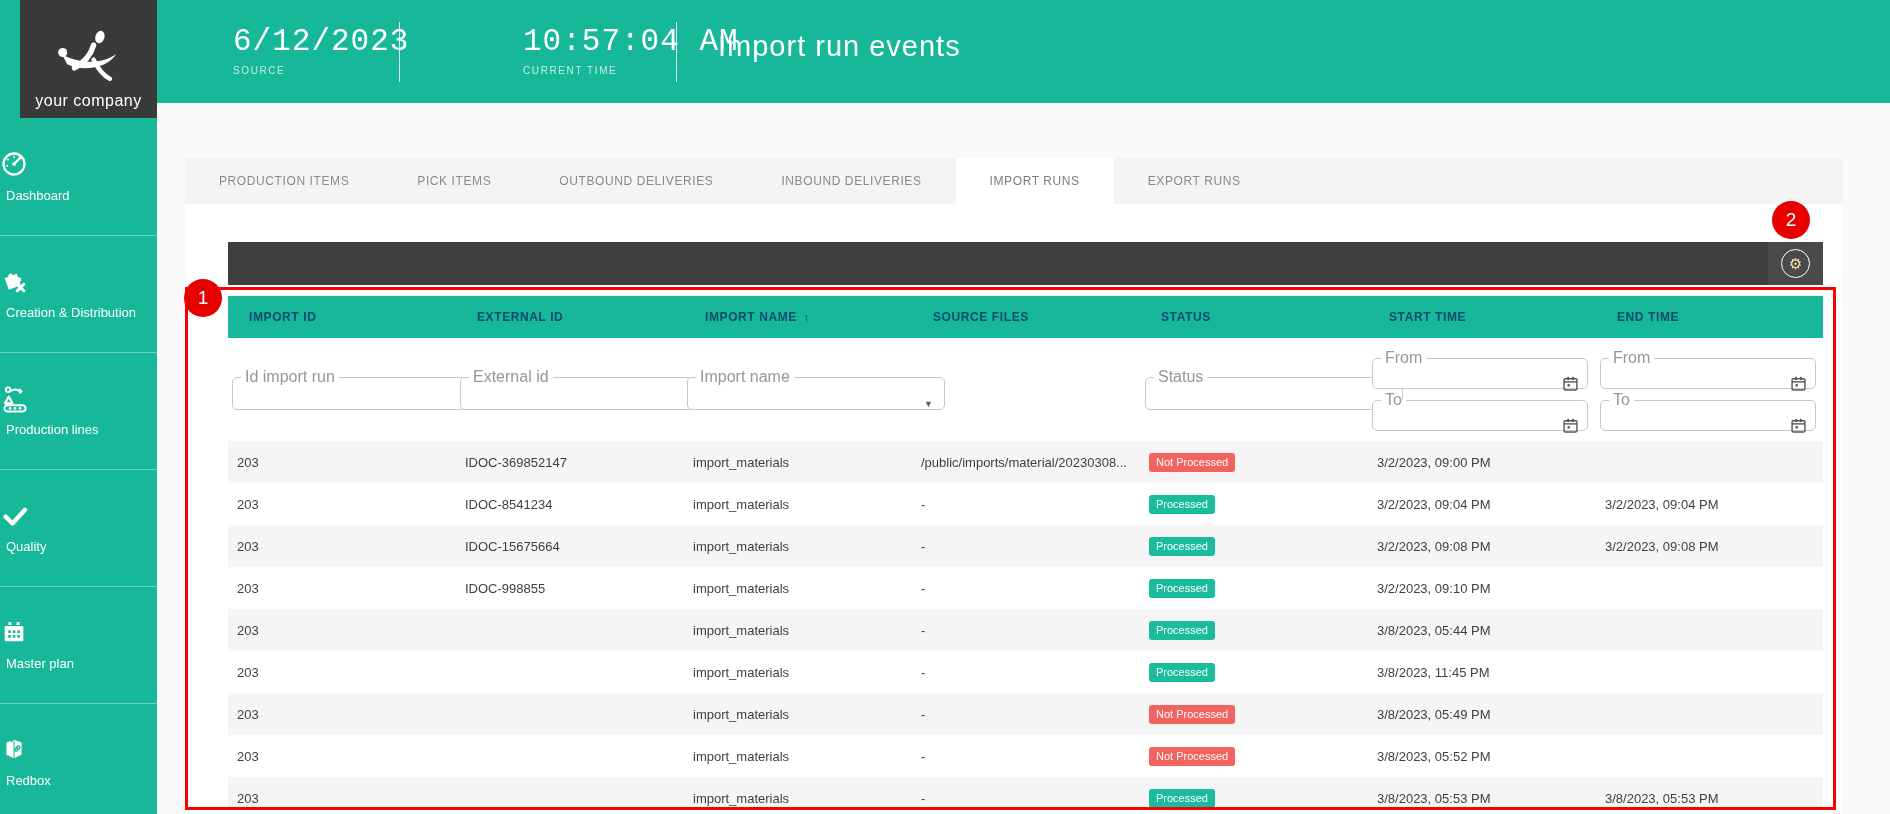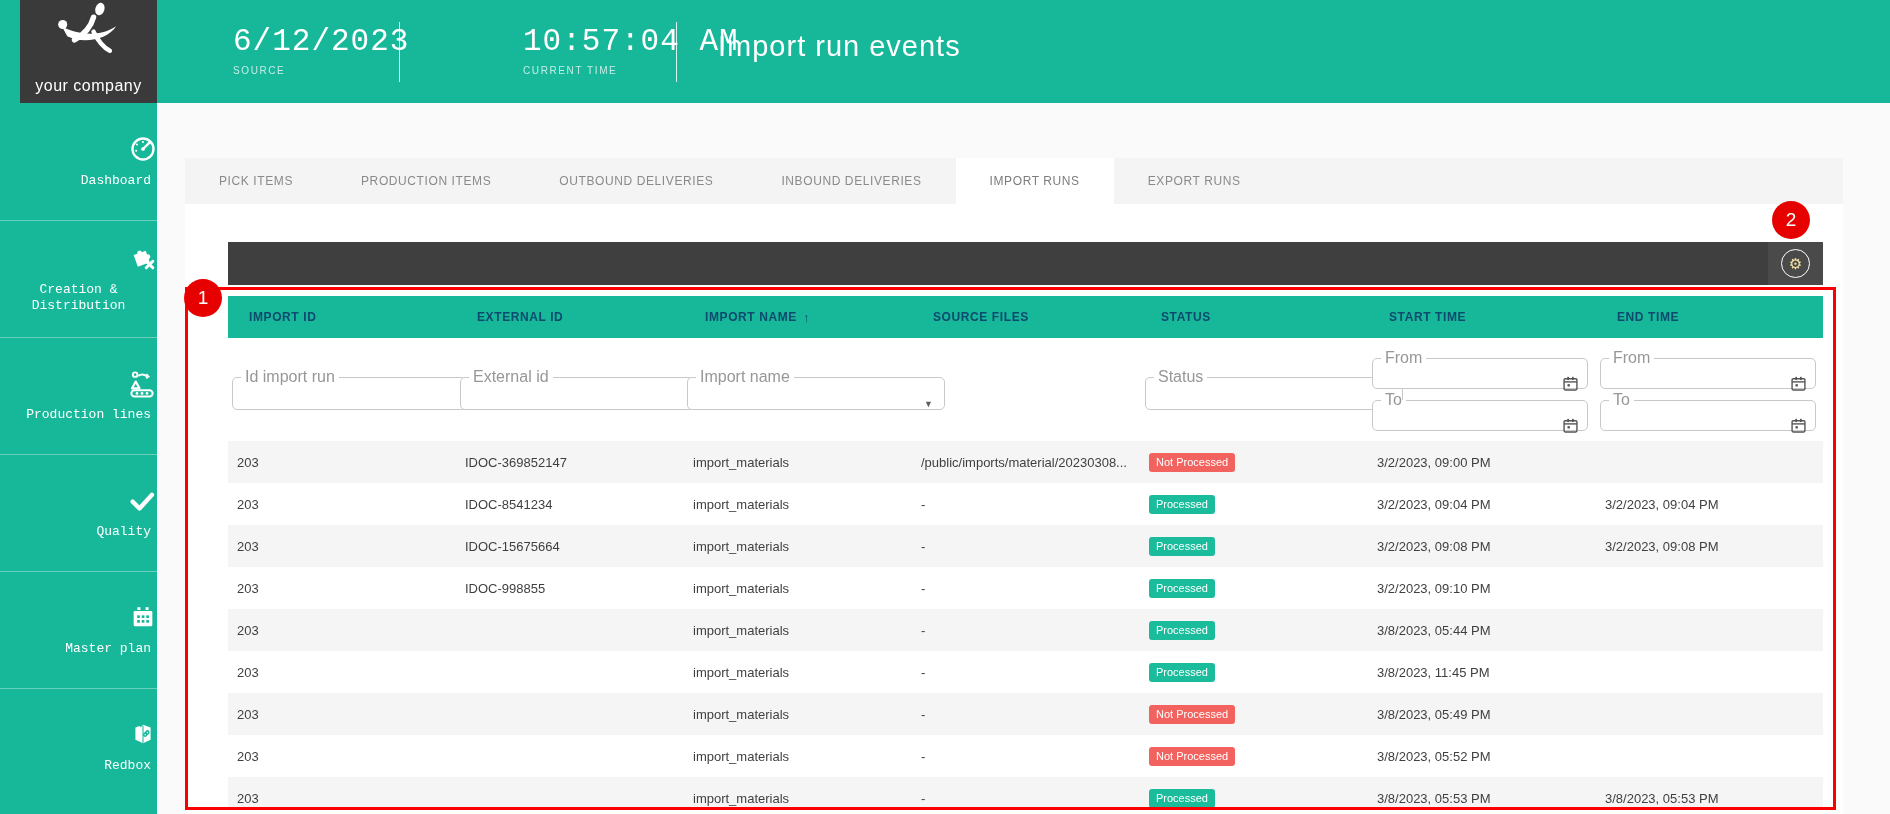--- a/index.html
+++ b/index.html
@@ -2,24 +2,24 @@
 <html><head>
 <meta charset="utf-8">
 <style>
   * { margin:0; padding:0; box-sizing:border-box; }
   html,body { background:#e9e9e9; }
   body { font-family:"Liberation Sans", sans-serif; }
   .app { position:relative; width:1890px; height:814px; background:#fafafa; overflow:hidden; }
 
   
   .sidebar { position:absolute; left:0; top:0; width:157px; height:814px; background:#17b79a; z-index:5; }
-  .logo-block { height:103px; background:#3a3a3a; display:flex; flex-direction:column; align-items:center; justify-content:space-between; padding-bottom:8px; cursor:pointer;margin-left:20px; }
+  .logo-block { height:118px; background:#3a3a3a; display:flex; flex-direction:column; align-items:center; justify-content:flex-end; padding-bottom:8px; cursor:pointer;margin-left:20px; }
   .logo-block svg { margin-bottom:2px; }
   .logo-text { color:#fff; font-size:16px; letter-spacing:0.5px; }
-  .nav-item { height:117px; display:flex; flex-direction:column; align-items:flex-end; justify-content:center; cursor:pointer;font-family:Liberation Mono, monospace; }
+  .nav-item { height:117px; display:flex; flex-direction:column; align-items:flex-start; justify-content:center; cursor:pointer; }
   .nav-item + .nav-item { border-top:1px solid rgba(255,255,255,0.35); }
   .nav-icon { display:block; height:32px; }
   .nav-label { color:#fff; font-size:13px; margin-top:6px; text-align:center; padding:0 6px; line-height:1.2; }
 
   
   .topbar { position:absolute; left:157px; top:0; width:1733px; height:103px; background:#17b79a; color:#fff; }
   .tb-block { position:absolute; top:24px; }
   .tb-big { font-size:31px; font-weight:normal; letter-spacing:1px; white-space:nowrap;font-family:Liberation Mono, monospace; }
   .tb-sub { font-size:10px; letter-spacing:1.6px; color:rgba(255,255,255,0.75); margin-top:6px; }
   .tb-divider { position:absolute; top:22px; width:1px; height:60px; background:rgba(255,255,255,0.85); }
@@ -168,22 +168,22 @@
       <div class="tb-big">10:57:04 AM</div>
       <div class="tb-sub">CURRENT TIME</div>
     </div>
     <div class="tb-divider" style="left:519px;"></div>
     <div class="tb-title">Import run events</div>
   </header>
 
   <div class="card"></div>
 
   <div class="tabstrip" id="tabstrip">
+      <div class="tab">PRODUCTION ITEMS</div>
       <div class="tab">PICK ITEMS</div>
-      <div class="tab">PRODUCTION ITEMS</div>
       <div class="tab">OUTBOUND DELIVERIES</div>
       <div class="tab">INBOUND DELIVERIES</div>
       <div class="tab active">IMPORT RUNS</div>
       <div class="tab">EXPORT RUNS</div>
     </div>
 
   <div class="toolbar">
     <button class="gear-btn">
       <span class="gear-circle">⚙</span>
     </button>

